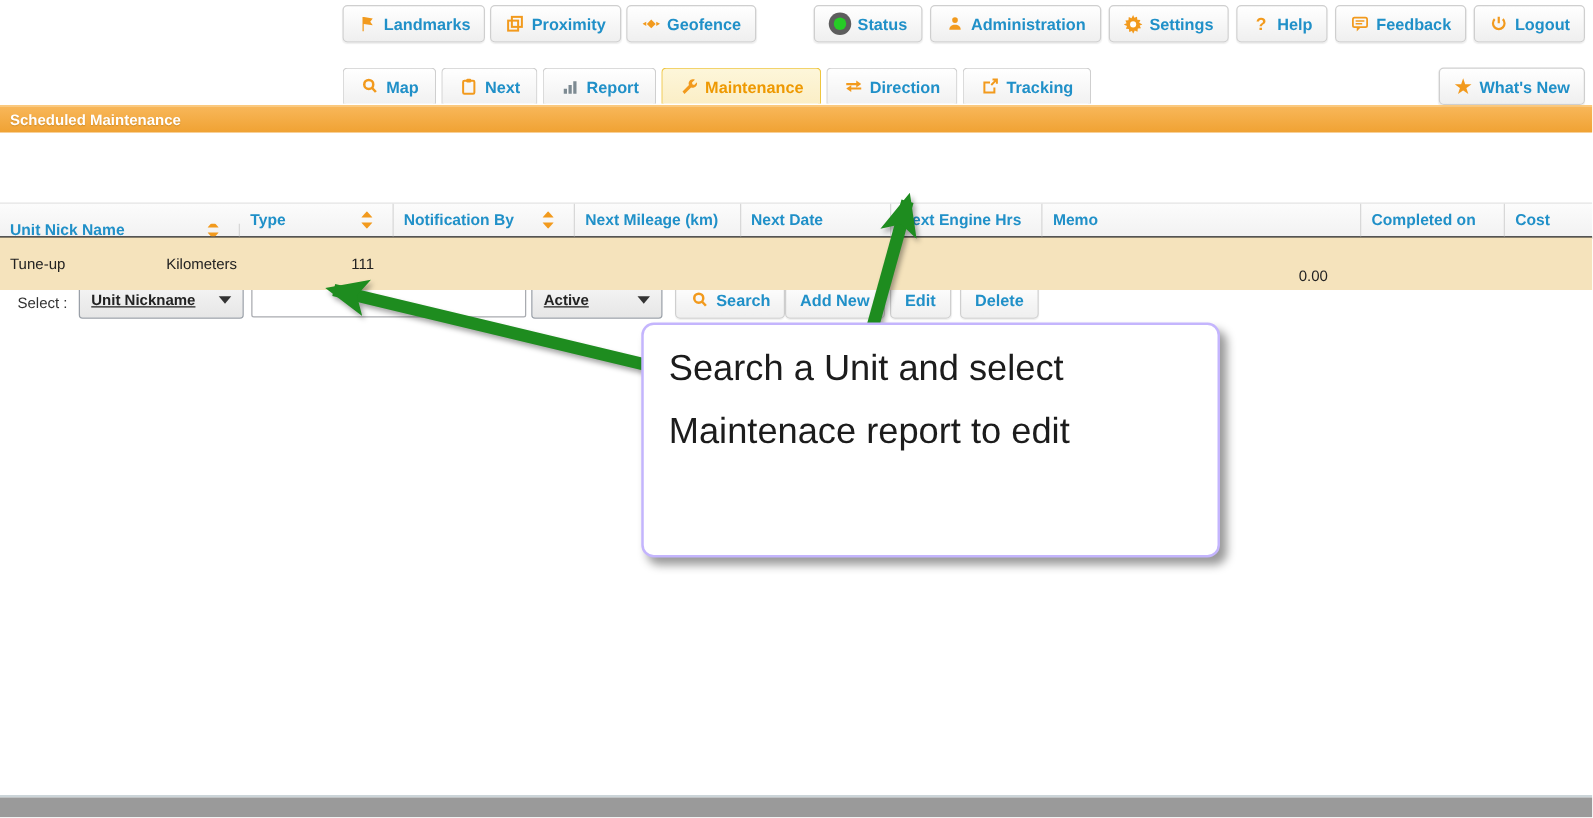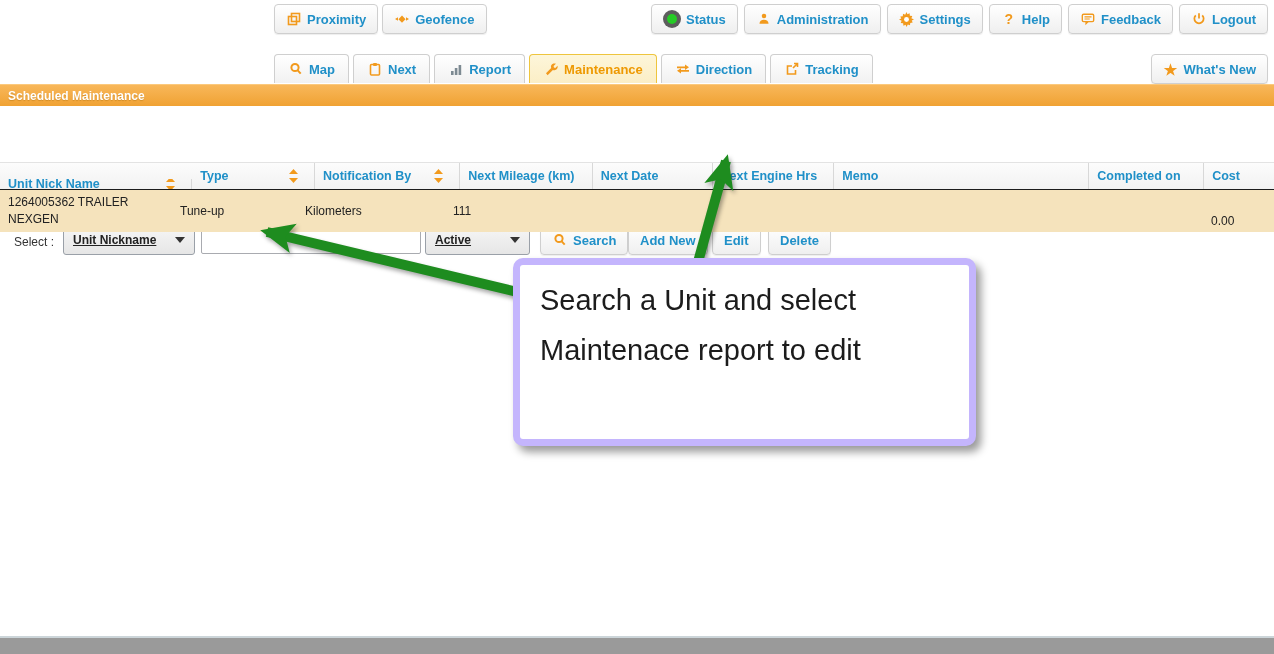--- a/index.html
+++ b/index.html
@@ -40,36 +40,44 @@
          background:linear-gradient(#fcfcfc,#f2f2f2);border-top:1px solid #e3e3e3;border-bottom:2px solid #1c1c1c;box-sizing:content-box;}
   .th{display:flex;align-items:center;justify-content:space-between;box-sizing:border-box;padding:0 8px;
       border-right:1px solid #d8d8d8;color:#2090c8;font-weight:bold;font-size:12.5px;white-space:nowrap;overflow:hidden;}
   .th:last-child{border-right:none;}
   .trow{position:absolute;top:190px;left:0;width:1274px;height:42px;background:#f5e3bc;display:flex;cursor:pointer;}
   .td{box-sizing:border-box;padding:4px 8px;font-size:12px;color:#222;line-height:17px;display:flex;align-items:center;white-space:normal;}
   
   .arrows{position:absolute;top:0;left:0;z-index:5;pointer-events:none;
           filter:drop-shadow(2px 3px 2px rgba(0,0,0,.35));}
   .callout{position:absolute;left:513px;top:258px;width:463px;height:188px;box-sizing:border-box;z-index:6;
-           background:#fff;border:7px solid #c4b5fd;border-radius:10px;box-shadow:5px 6px 8px rgba(0,0,0,.4);
+           background:#fff;border:2px solid #c4b5fd;border-radius:10px;box-shadow:5px 6px 8px rgba(0,0,0,.4);
            padding:10px 10px 0 20px;font-size:29px;line-height:50px;color:#1c1c1c;}
   
   .botline{position:absolute;left:0;top:636px;width:1274px;height:2px;background:#ccd5d9;}
   .botbar{position:absolute;left:0;top:638px;width:1274px;height:16px;background:#9a9a9a;}
   
   .statusic{width:18px;height:18px;border-radius:50%;background:#5d5d5d;display:inline-flex;align-items:center;justify-content:center;}
   .statusic .dot{width:10px;height:10px;border-radius:50%;background:#26cc26;}
   svg .o{fill:#f29a1d;} svg .os{stroke:#f29a1d;fill:none;}
 </style>
 </head>
 <body>
 
 <div id="page">
 
   <div class="row1">
+    <div class="btn">
+      <span class="ic">
+        <svg width="14" height="14" viewBox="0 0 14 14">
+            <path class="o" d="M3 13V1.5h1.2l7 1.2-2 2.6 2 2.8-7.2-1V13z"></path>
+          </svg>
+      </span>
+      <span>Landmarks</span>
+    </div>
     <div class="btn">
       <span class="ic">
         <svg width="14" height="14" viewBox="0 0 14 14">
             <rect class="os" x="1.5" y="4.5" width="8" height="8" stroke-width="1.6"></rect>
             <rect class="os" x="4.5" y="1.5" width="8" height="8" stroke-width="1.6"></rect>
           </svg>
       </span>
       <span>Proximity</span>
     </div>
     <div class="btn">
@@ -270,21 +278,20 @@
     </div>
     <div class="th" style="width:117px;">
       <span>Completed on</span>
     </div>
     <div class="th" style="width:71px;">
       <span>Cost</span>
     </div>
   </div>
 
   <div class="trow">
-    <div class="td" style="width:172px;">1264005362 TRAILER NEXGEN</div>
     <div class="td" style="width:125px;">Tune-up</div>
     <div class="td" style="width:148px;">Kilometers</div>
     <div class="td" style="width:135px;">111</div>
     <div class="td" style="width:122px;"></div>
     <div class="td" style="width:124px;"></div>
     <div class="td" style="width:260px;"></div>
     <div class="td" style="width:117px;"></div>
     <div class="td" style="width:71px;margin-top:21px;">0.00</div>
   </div>
 

